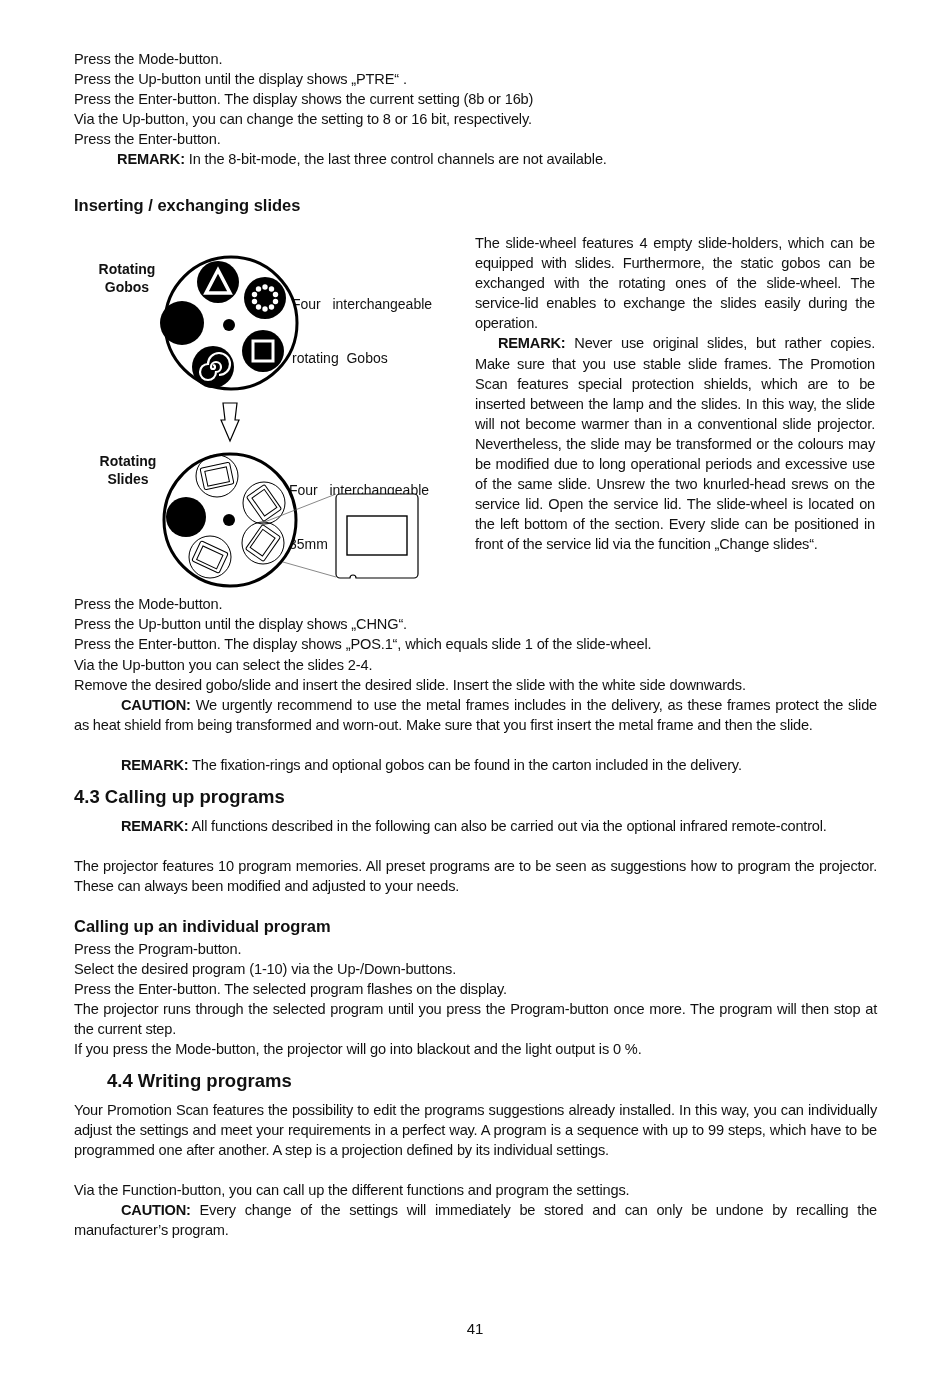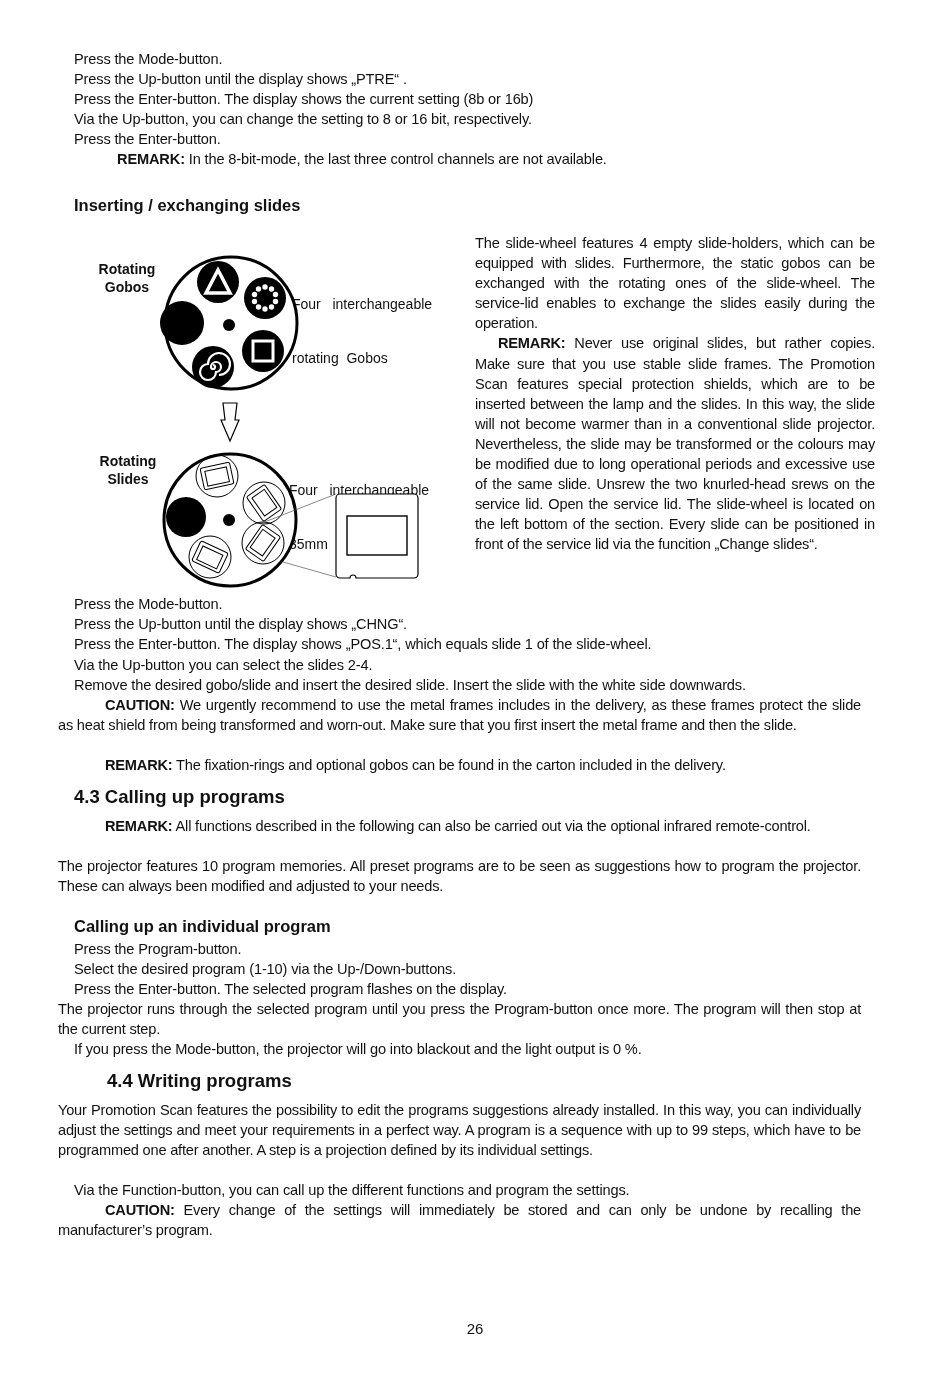--- a/index.html
+++ b/index.html
@@ -4,21 +4,21 @@
 <style>
   html, body { margin: 0; padding: 0; background: #ffffff; }
   body { width: 950px; height: 1373px; position: relative; overflow: hidden;
          font-family: "Liberation Sans", sans-serif; color: #111; }
   .abs { position: absolute; }
   .line { position: absolute; left: 74px; font-size: 14.6px; line-height: 20px; white-space: nowrap; letter-spacing: -0.15px; }
   .indent { left: 117px; text-align: right; }
   .b { font-weight: bold; }
   .h-sub { font-size: 16.5px; font-weight: bold; }
   .h-sec { font-size: 18.5px; font-weight: bold; }
-  .para { position: absolute; left: 58px; width: 803px; font-size: 14.6px; line-height: 20.1px; text-align: justify; letter-spacing: -0.2px; }
+  .para { position: absolute; left: 74px; width: 803px; font-size: 14.6px; line-height: 20.1px; text-align: justify; letter-spacing: -0.2px; }
   .para .ind { display: inline-block; width: 47px; }
   .right-col { position: absolute; left: 475px; top: 233px; width: 400px; font-size: 14.6px; line-height: 20.1px; text-align: justify; letter-spacing: -0.2px; }
   .right-col .ind { display: inline-block; width: 23px; }
   .diag-label { position: absolute; font-size: 14px; line-height: 18px; }
   .diag-label.b { font-weight: bold; text-align: center; }
   .page-num { position: absolute; top: 1320px; left: 0; width: 950px; text-align: center; font-size: 15px; }
 </style>
 </head>
 <body>
 
@@ -161,13 +161,13 @@
 <div class="para" style="top:999px">The projector runs through the selected program until you press the Program-button once more.  The program will then stop at the current step.</div>
 <div class="line" style="top:1039px">If you press the Mode-button, the projector will  go into blackout and the light output is 0 %.</div>
 
 <div class="abs h-sec" style="left:74px; top:1070px;margin-left:33px;">4.4 Writing programs</div>
 <div class="para" style="top:1100px">Your Promotion Scan features the possibility to edit the programs suggestions already installed. In this way, you can individually adjust the settings and meet your requirements in a perfect way. A program is a sequence with up to 99 steps, which have to be programmed one after another. A step is a projection defined by its individual settings.</div>
 <div class="line" style="top:1180px">Via the Function-button, you can call up the different functions and program the settings.</div>
 <div class="para" style="top:1200px">
   <span class="ind"></span><span class="b">CAUTION:</span><span> Every change of the settings will immediately be stored and can only be undone by recalling the manufacturer’s program.</span>
 </div>
 
-<div class="page-num">26</div>
+<div class="page-num">41</div>
 
 </body></html>

